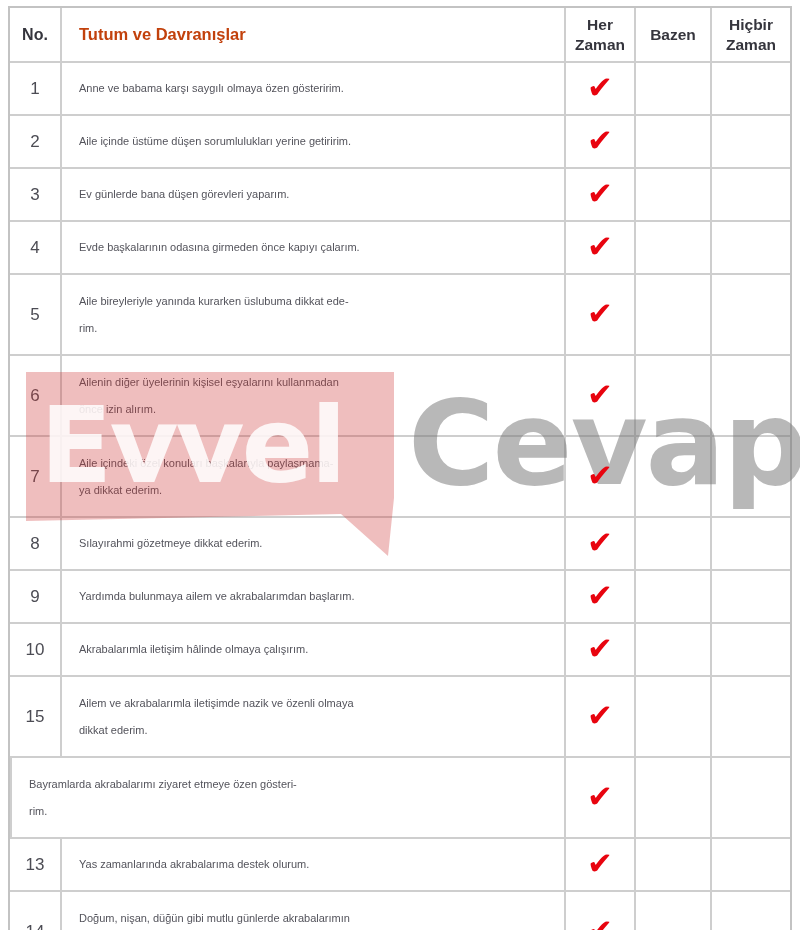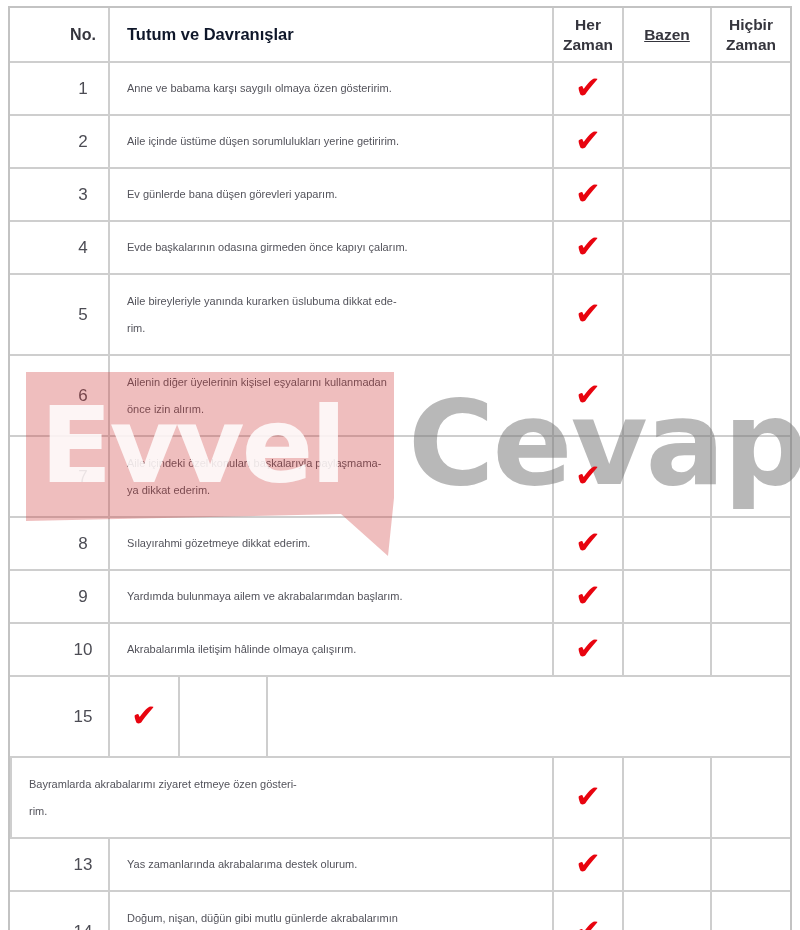--- a/index.html
+++ b/index.html
@@ -15,31 +15,31 @@
     position: absolute; left: 8px; top: 6px; width: 784px;
     border: 2px solid #c3c3c3;
     background: #fff;
     display: flex; flex-direction: column;
   }
   .t-row { display: flex; border-top: 2px solid #cecece; align-items: stretch; }
   .t-row:first-child { border-top: none; }
 
   .cell { display: flex; align-items: center; }
   .c-no   { width: 50px; justify-content: center; flex: none;
-            color: #4c4c54; font-size: 17px; margin-left: 48px; }
+            color: #4c4c54; font-size: 17px; }
   .c-text { flex: 1 1 auto; border-left: 2px solid #cecece;
             padding: 12px 14px 12px 17px;
             color: #53535b; font-size: 11px; line-height: 27px;
             white-space: pre-line; }
   .c-opt  { width: 70px; flex: none; border-left: 2px solid #cecece;
             justify-content: center; }
-  .c-opt.bazen  { width: 88px; text-decoration: underline; }
+  .c-opt.bazen  { width: 76px; }
   .c-opt.hicbir { width: 80px; }
 
-  .t-row.header .c-text { color: #0f172a; font-weight: bold; font-size: 16.5px;
+  .t-row.header .c-text { color: #c2410c; font-weight: bold; font-size: 16.5px;
                           white-space: normal; padding-top: 13px; padding-bottom: 13px; }
   .t-row.header .c-no   { color: #35353d; font-weight: bold; font-size: 16px; }
   .t-row.header .c-opt  { color: #35353d; font-weight: bold; font-size: 15.5px;
                           text-align: center; line-height: 20px; padding: 5px 6px; }
   .t-row.header { min-height: 50px; }
   .t-row.single { min-height: 47px; }
   .t-row.tall   { min-height: 81px; }
 
   .check {
     font-family: "DejaVu Sans", sans-serif;
@@ -165,20 +165,22 @@
     <div class="cell c-no">10</div>
     <div class="cell c-text">Akrabalarımla iletişim hâlinde olmaya çalışırım.</div>
     <div class="cell c-opt always">
           <span class="check">✔</span>
         </div>
     <div class="cell c-opt bazen"></div>
     <div class="cell c-opt hicbir"></div>
   </div>
       <div class="t-row tall">
     <div class="cell c-no">15</div>
+    <div class="cell c-text">Ailem ve akrabalarımla iletişimde nazik ve özenli olmaya
+dikkat ederim.</div>
     <div class="cell c-opt always">
           <span class="check">✔</span>
         </div>
     <div class="cell c-opt bazen"></div>
     <div class="cell c-opt hicbir"></div>
   </div>
       <div class="t-row tall">
     <div class="cell c-text">Bayramlarda akrabalarımı ziyaret etmeye özen gösteri-
 rim.</div>
     <div class="cell c-opt always">

